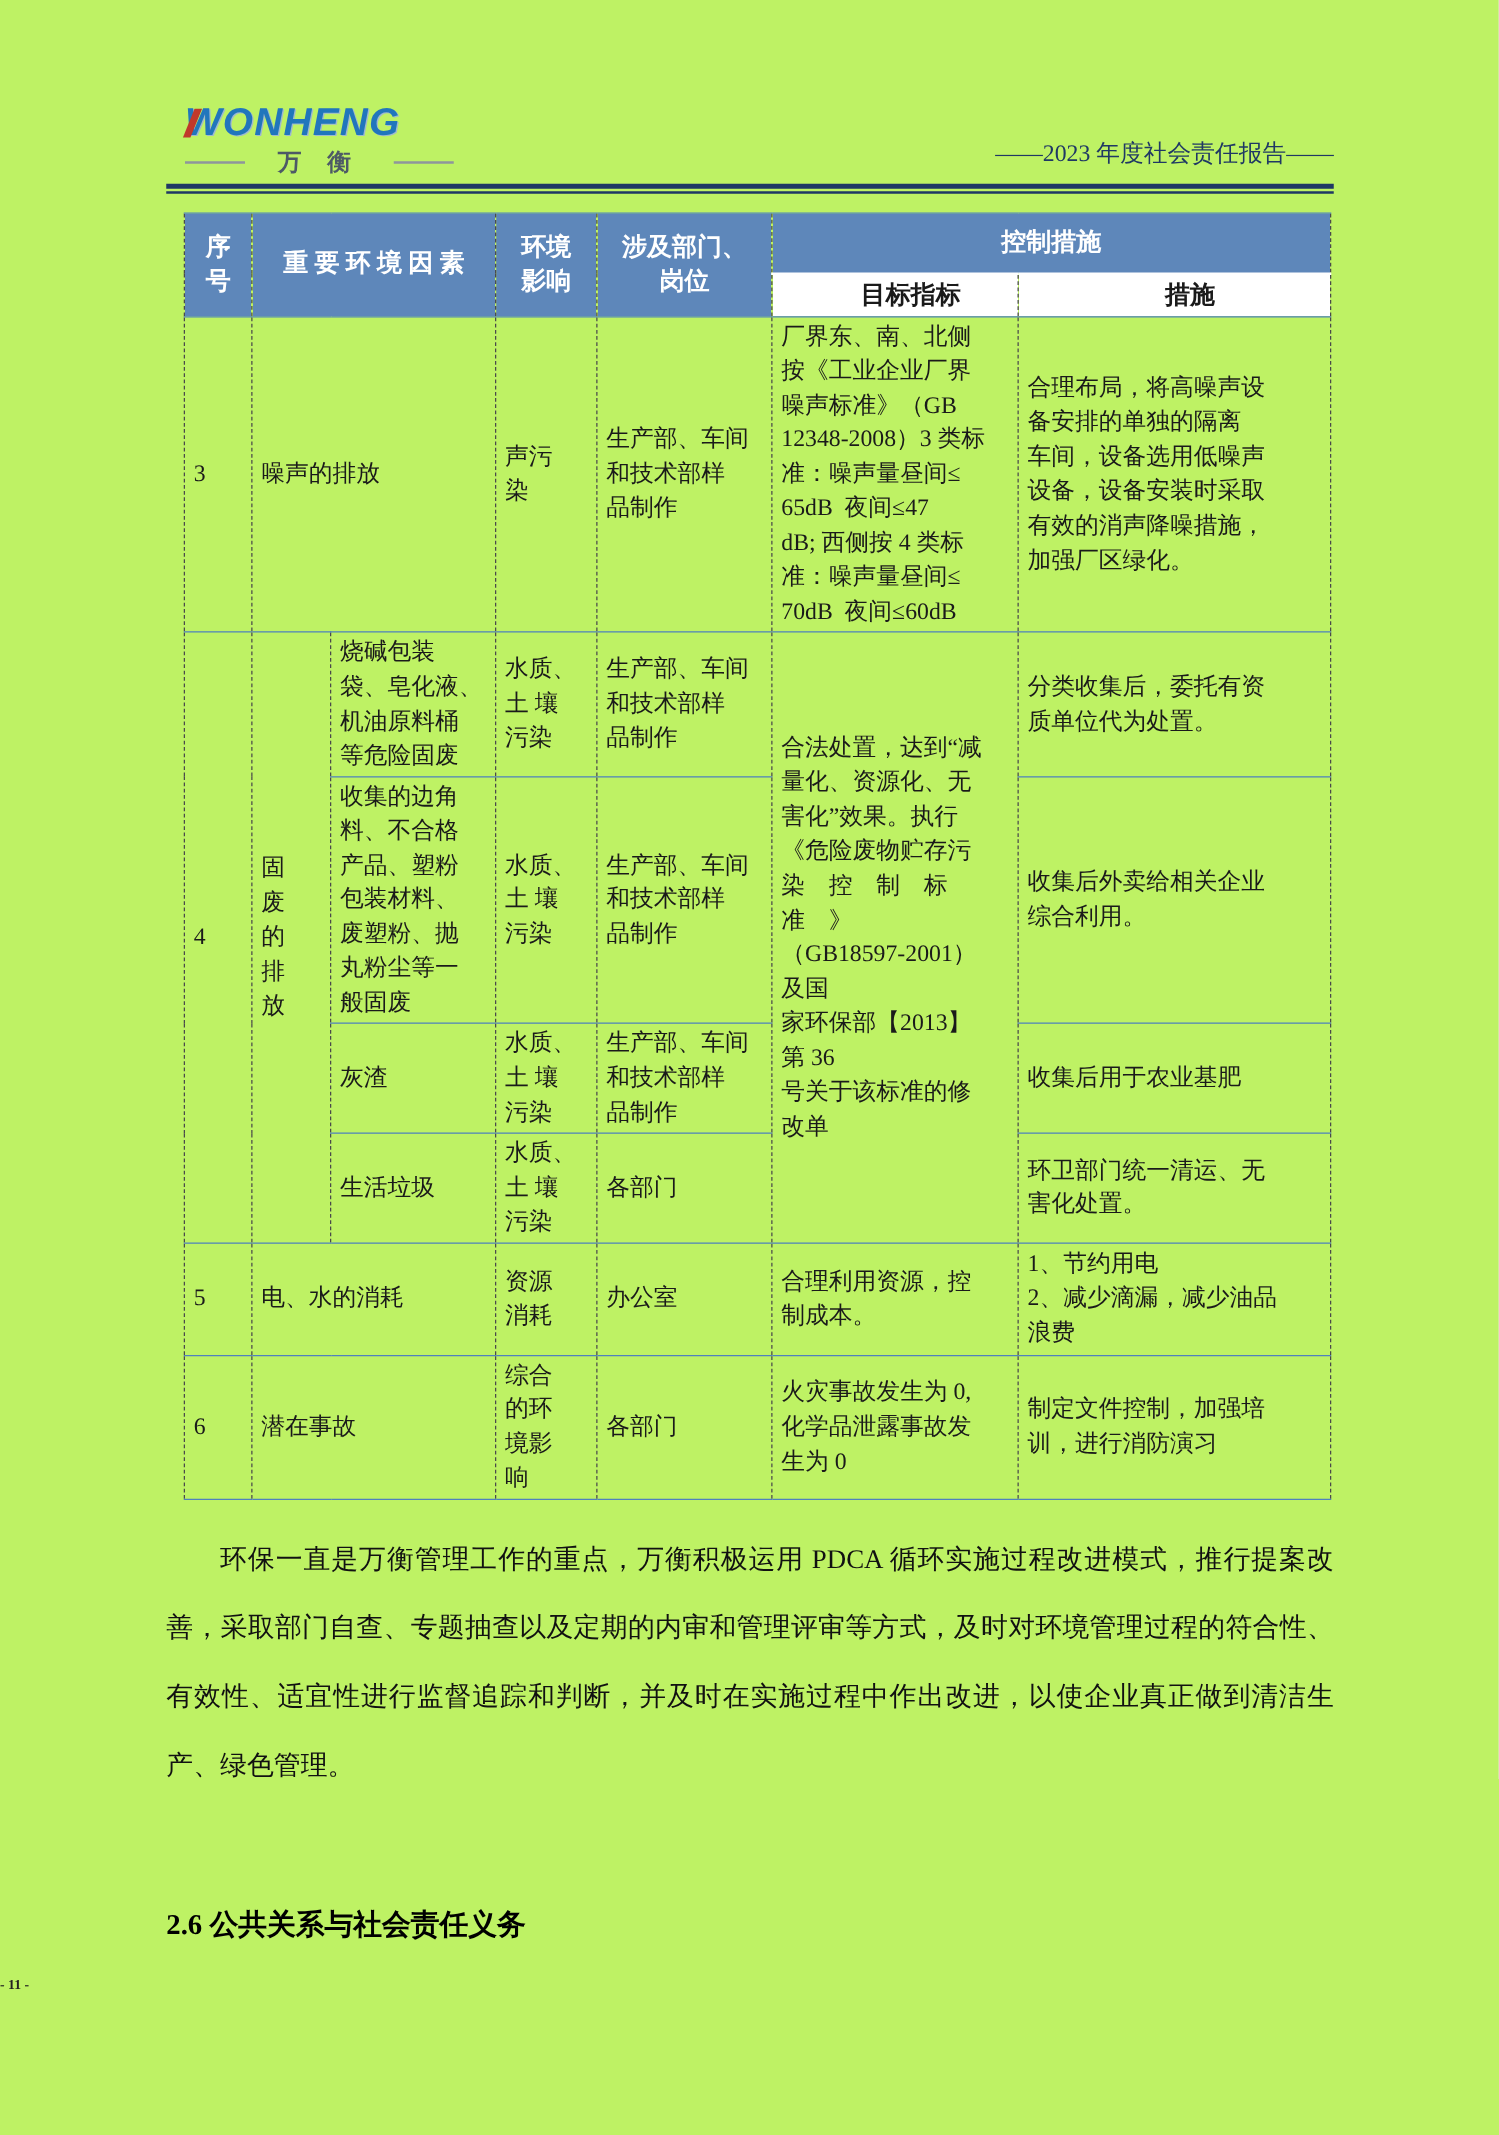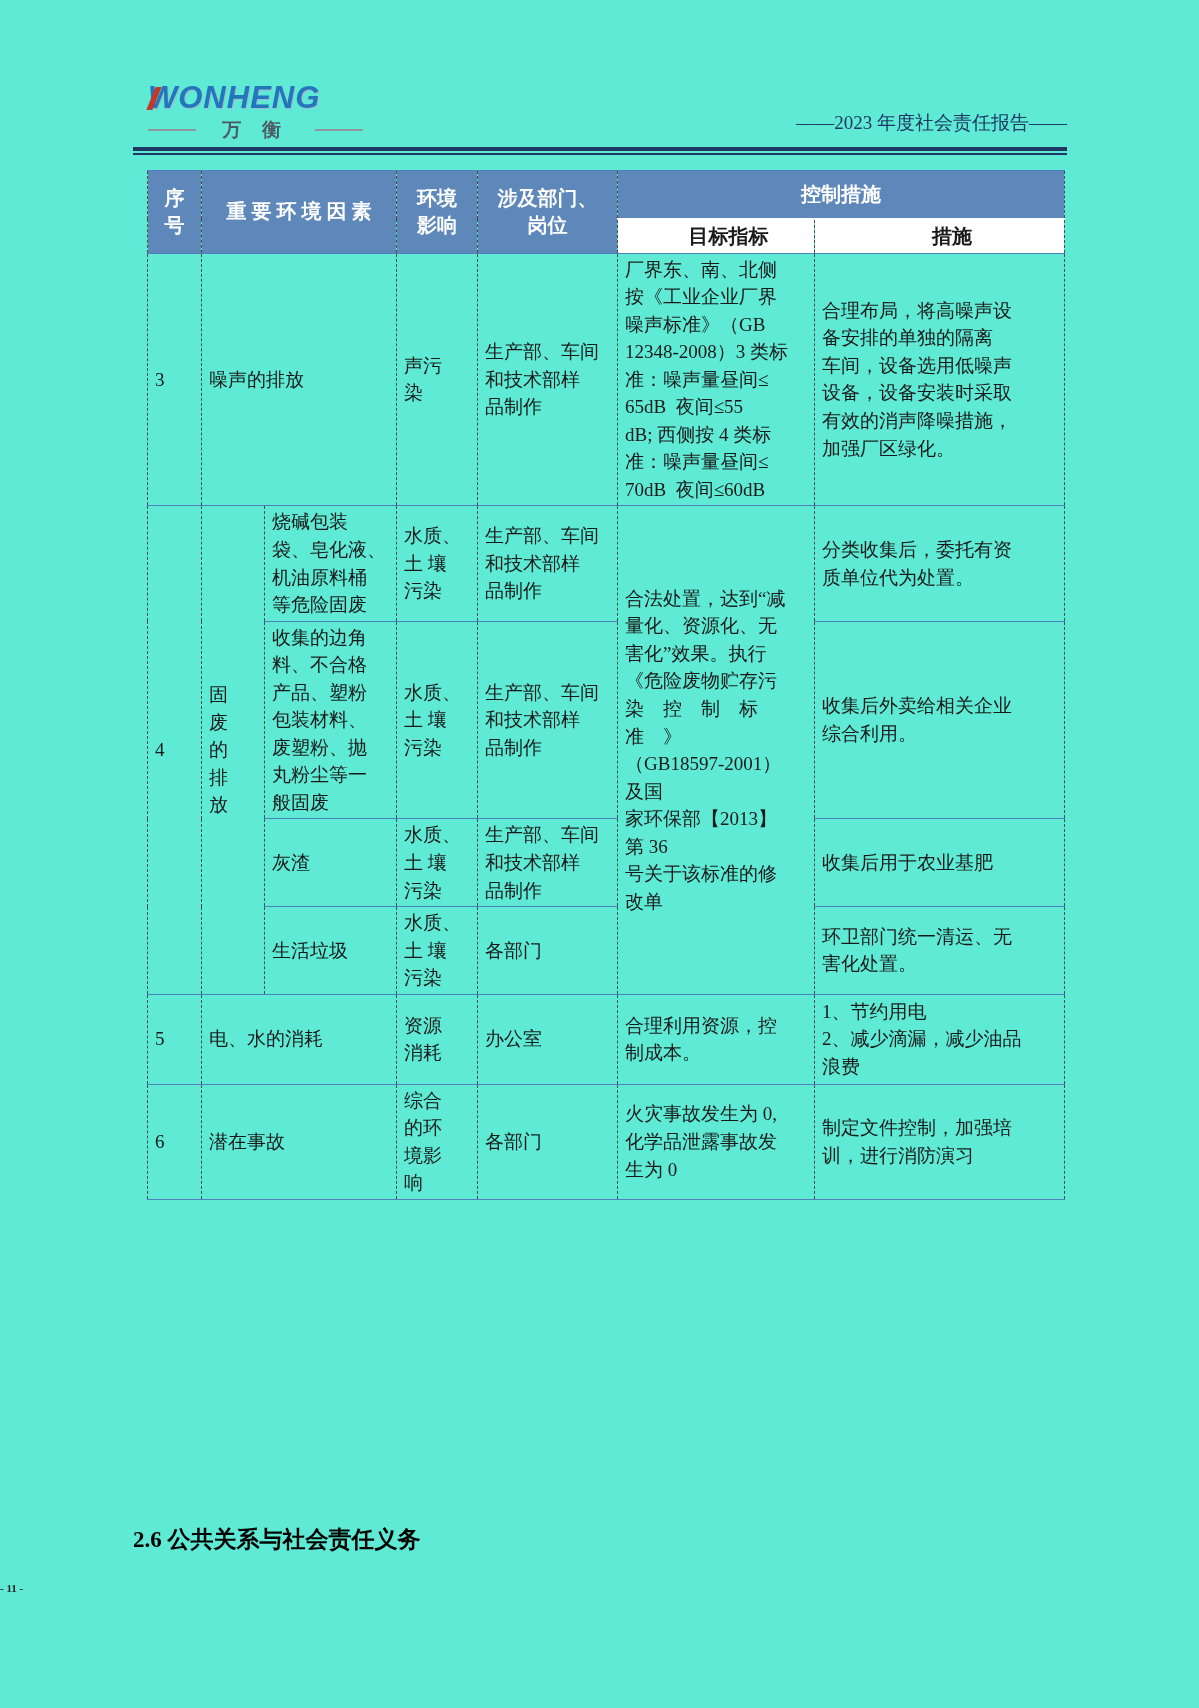--- a/index.html
+++ b/index.html
@@ -1,17 +1,17 @@
 <!DOCTYPE html>
 <html><head>
 <meta charset="utf-8">
 <style>
   html,body { margin:0; padding:0; background:#e8e8e8; }
   .page {
-    position:relative; width:1199px; height:1708px; background:#5eead4;
+    position:relative; width:1199px; height:1708px; background:#bef264;
     margin:0 auto; overflow:hidden;
     font-family:"Liberation Serif","DejaVu Serif",serif; color:#1a1a1a;
   }
   
   .logo { position:absolute; left:148px; top:82px; width:215px; }
   .logo-text {
     position:relative; display:block;
     font-family:"Liberation Sans","DejaVu Sans",sans-serif;
     font-style:italic; font-weight:800; font-size:31px; line-height:32px;
     color:#2176bc; letter-spacing:1px; text-shadow:1px 1px 0 #9fb9cf;
@@ -123,21 +123,21 @@
       <td>声污
 染</td>
       <td>生产部、车间
 和技术部样
 品制作</td>
       <td>厂界东、南、北侧
 按《工业企业厂界
 噪声标准》（GB
 12348-2008）3 类标
 准：噪声量昼间≤
-65dB  夜间≤55
+65dB  夜间≤47
 dB; 西侧按 4 类标
 准：噪声量昼间≤
 70dB  夜间≤60dB</td>
       <td>合理布局，将高噪声设
 备安排的单独的隔离
 车间，设备选用低噪声
 设备，设备安装时采取
 有效的消声降噪措施，
 加强厂区绿化。</td>
     </tr>
@@ -234,18 +234,19 @@
       <td>各部门</td>
       <td>火灾事故发生为 0,
 化学品泄露事故发
 生为 0</td>
       <td>制定文件控制，加强培
 训，进行消防演习</td>
     </tr>
   </tbody>
     </table>
 
+  <div class="paragraph">环保一直是万衡管理工作的重点，万衡积极运用 PDCA 循环实施过程改进模式，推行提案改善，采取部门自查、专题抽查以及定期的内审和管理评审等方式，及时对环境管理过程的符合性、有效性、适宜性进行监督追踪和判断，并及时在实施过程中作出改进，以使企业真正做到清洁生产、绿色管理。</div>
 
   <div class="section-heading">2.6 公共关系与社会责任义务</div>
 
   <div class="page-number">- 11 -</div>
 
 </div>
 
 </body></html>

